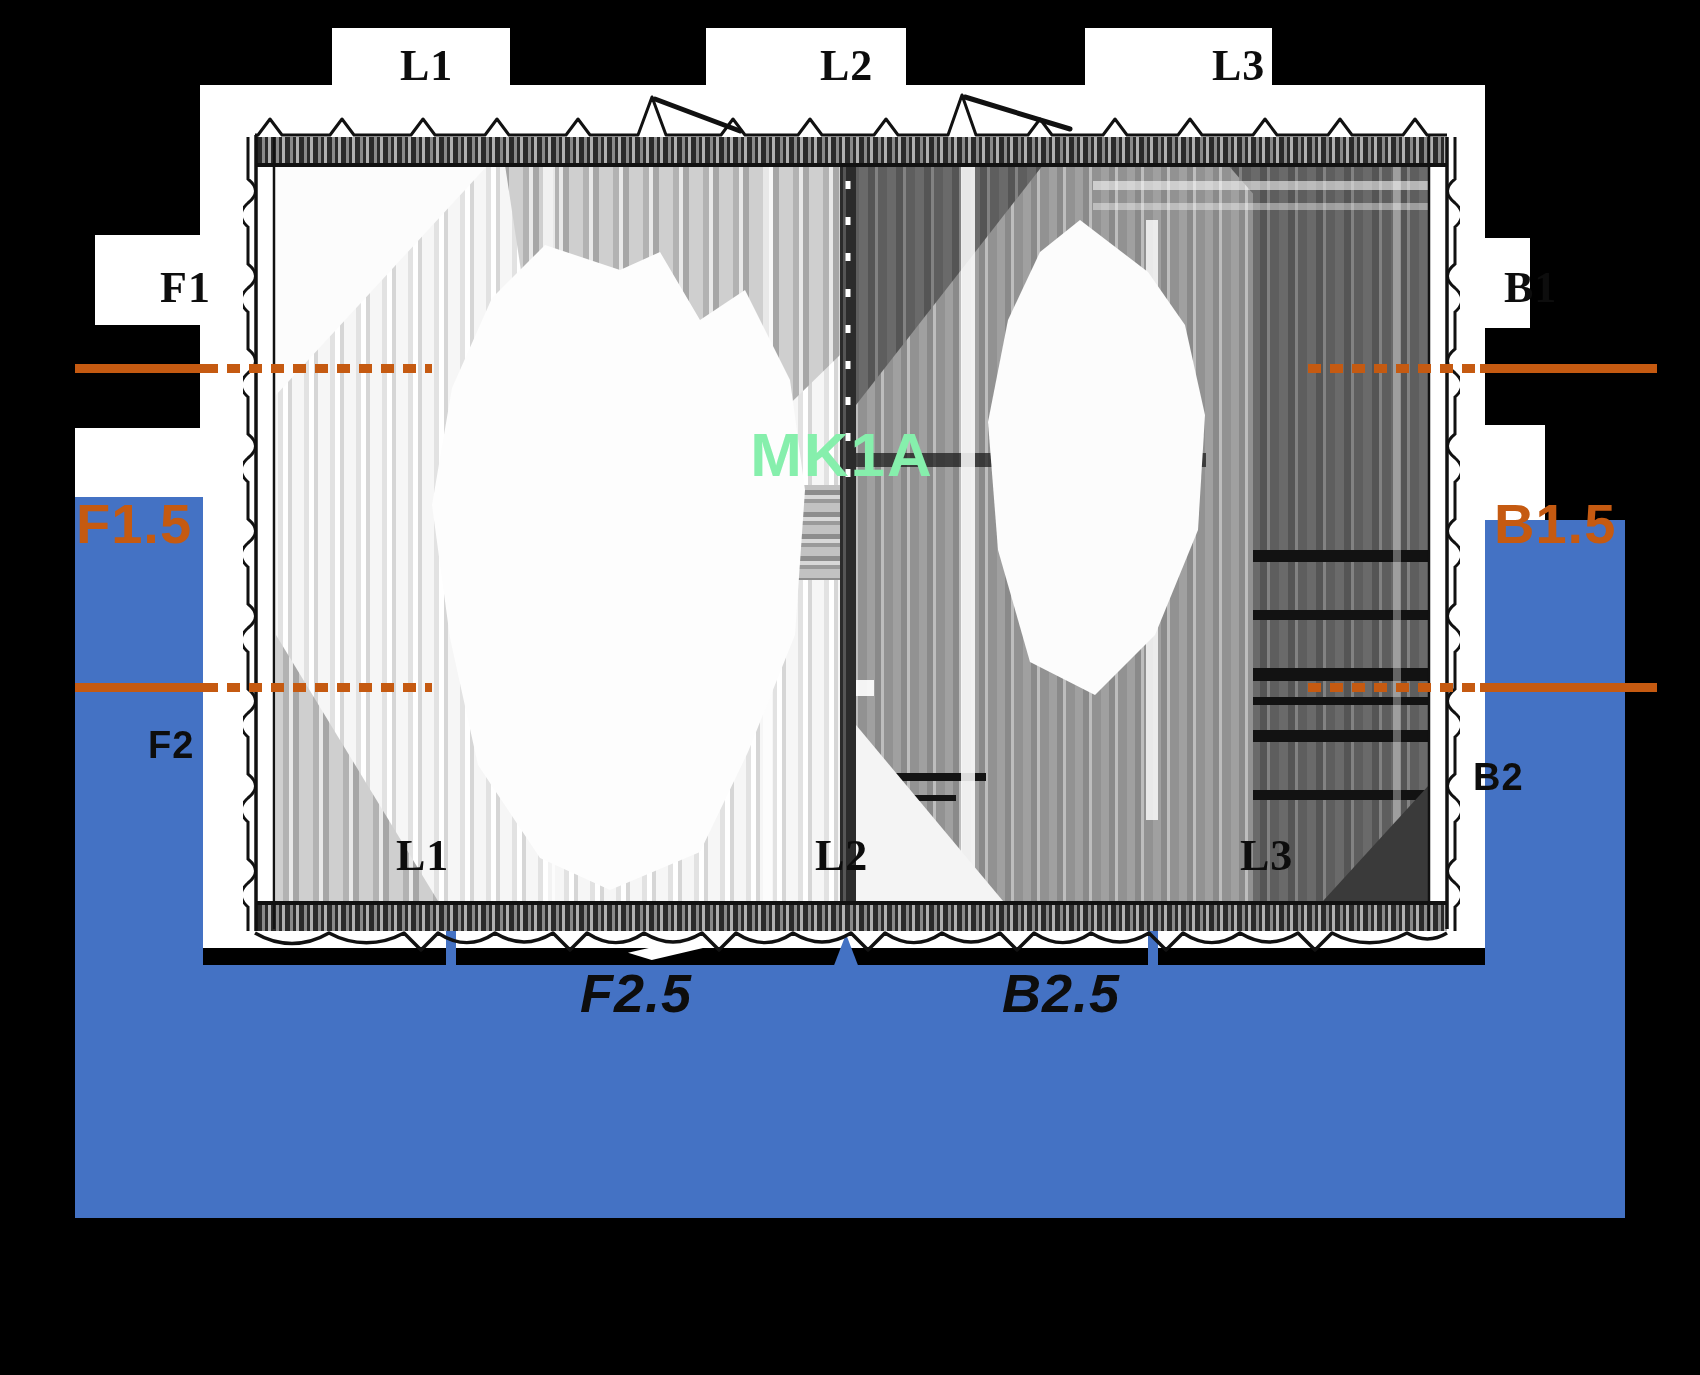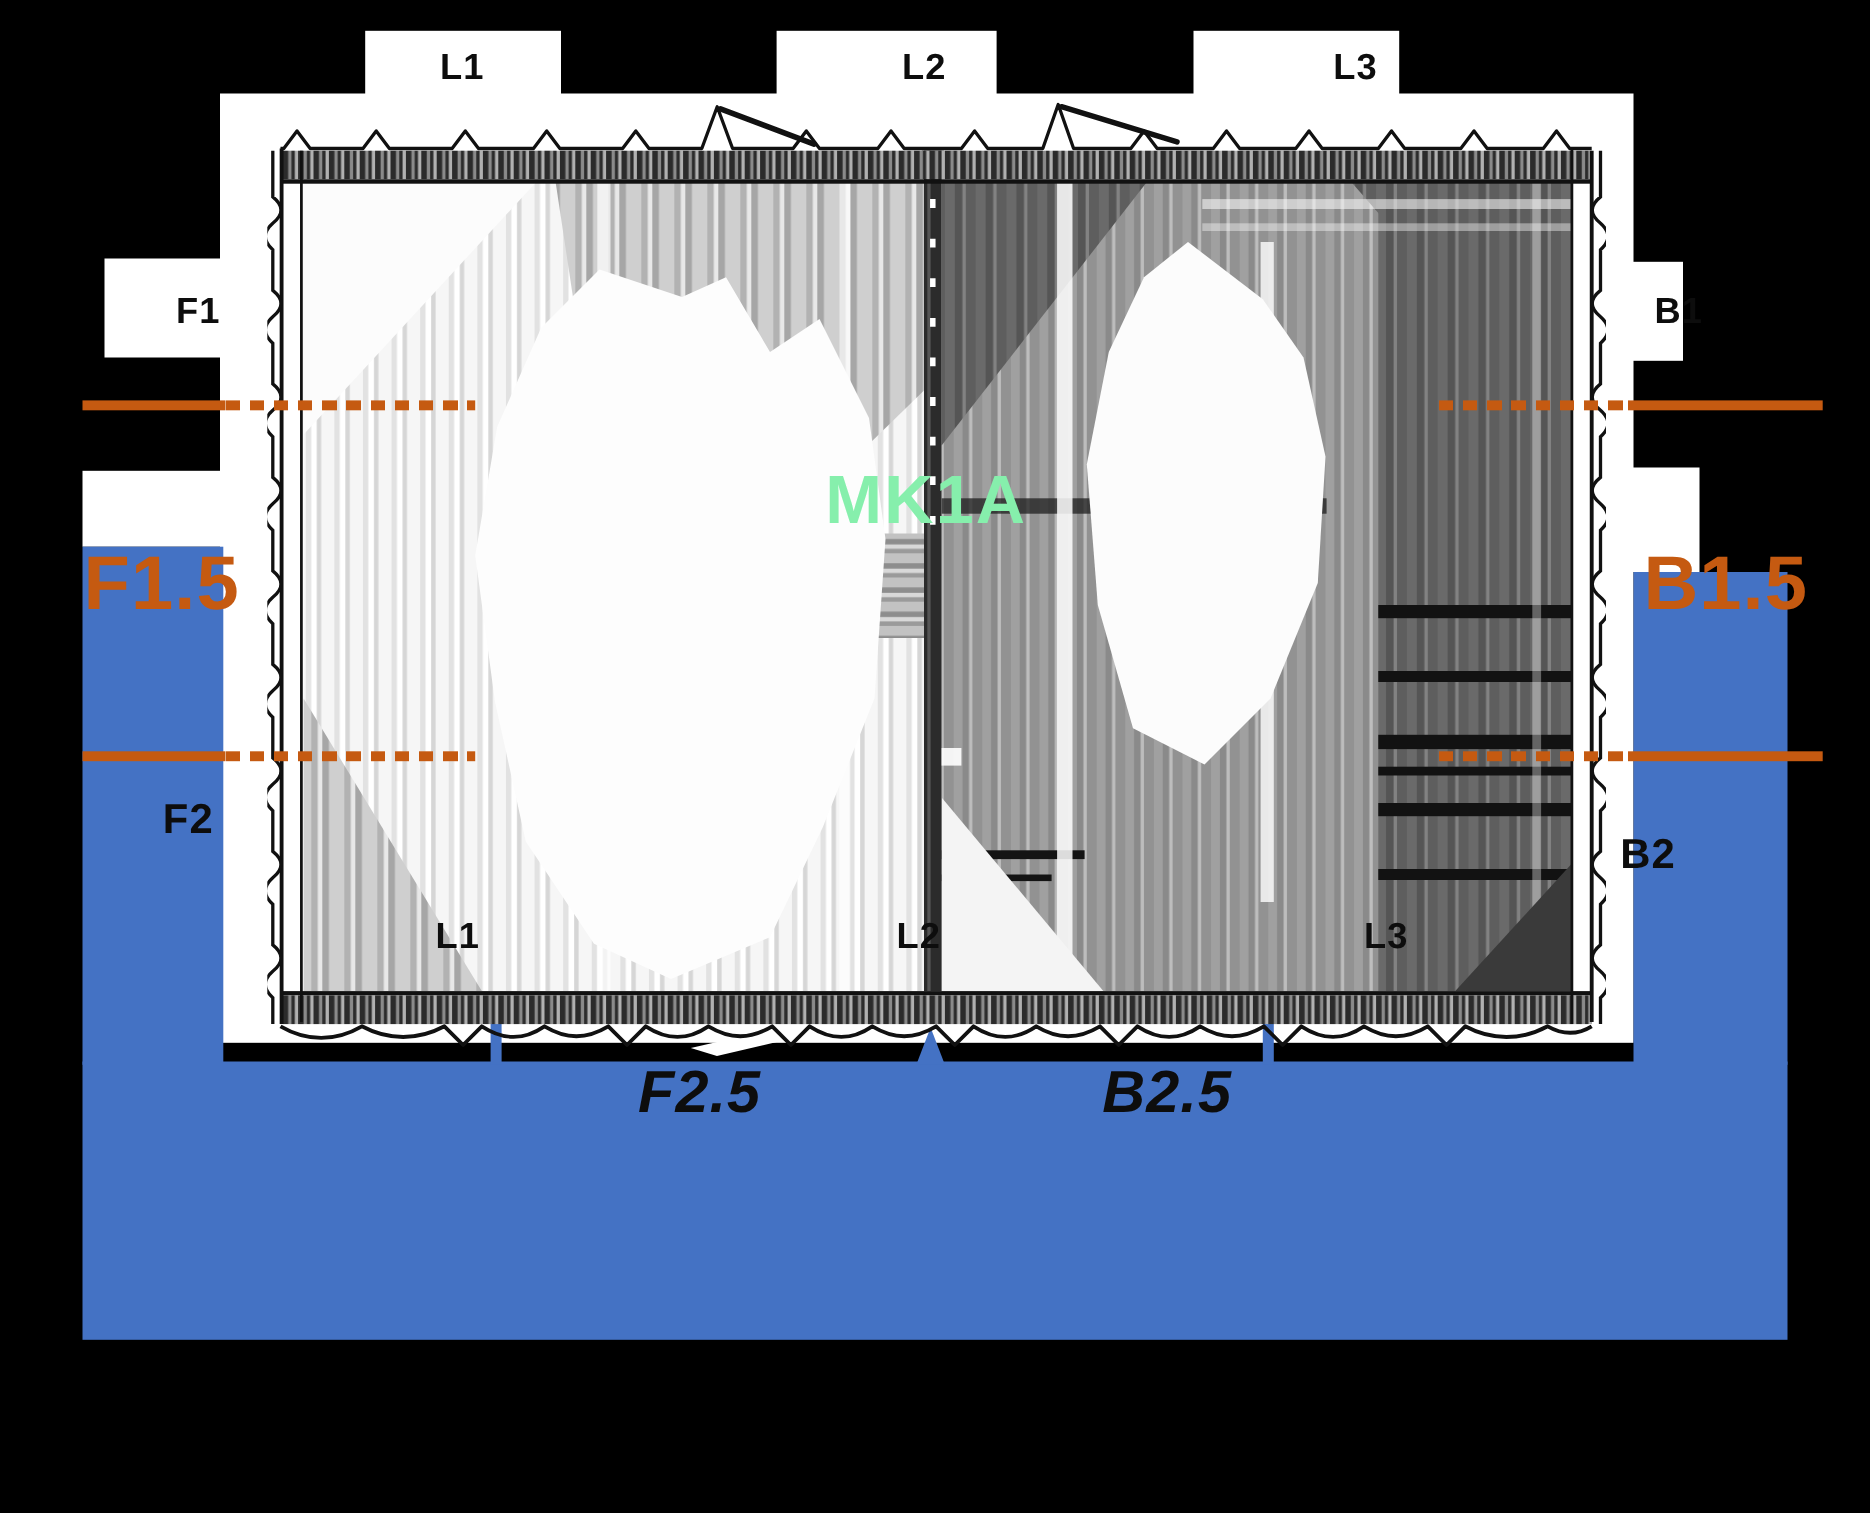--- a/index.html
+++ b/index.html
@@ -8,24 +8,24 @@
     position:relative; width:1700px; height:1375px; overflow:hidden;
     background:#000; font-family:"Liberation Sans", sans-serif;
   }
   .abs { position:absolute; }
   .wp { position:absolute; background:#fff; }
   .bluebox { position:absolute; background:var(--blue); }
   .lbl {
     position:absolute; font-weight:bold; color:#0d0d0d;
     line-height:1; white-space:nowrap; letter-spacing:1px;
   }
-  .lbl-48 { font-size:33px; }
+  .lbl-48 { font-size:44px;font-family:Liberation Serif, serif; }
   .lbl-50 { font-size:38px; }
   .lbl-54 { font-size:54px;font-style:italic; }
-  .lbl-orange { color:var(--orange); font-size:69px; }
+  .lbl-orange { color:var(--orange); font-size:56px; }
   .title-line {
     position:absolute; font-weight:800; color:#86efac; text-align:center;
     line-height:1; letter-spacing:2px; white-space:nowrap;
   }
   .oline { position:absolute; height:9px; }
   .oline-solid { background:var(--orange); }
   .oline-dash {
     background:repeating-linear-gradient(90deg,
       var(--orange) 0 13px, transparent 13px 22px);
   }

